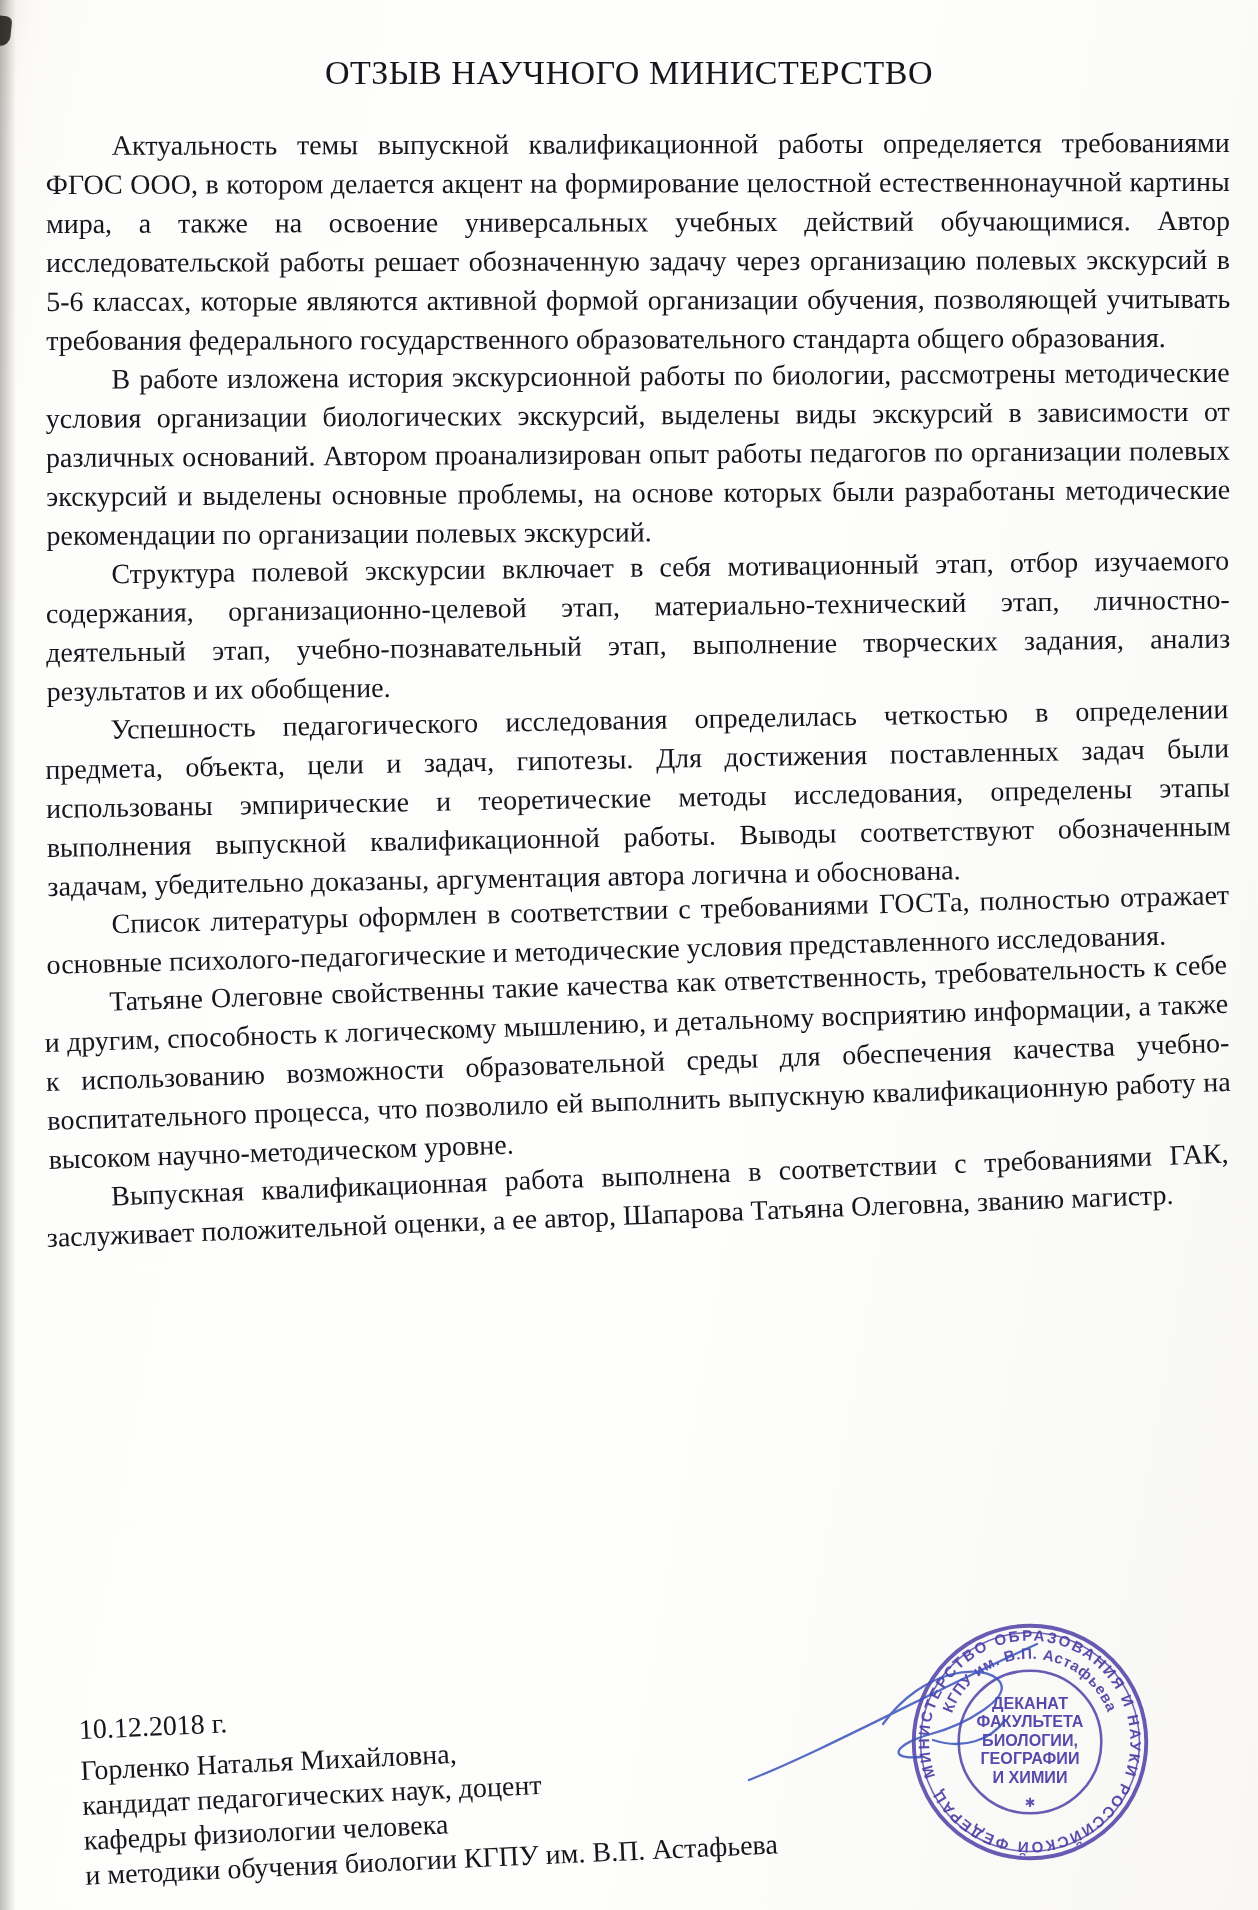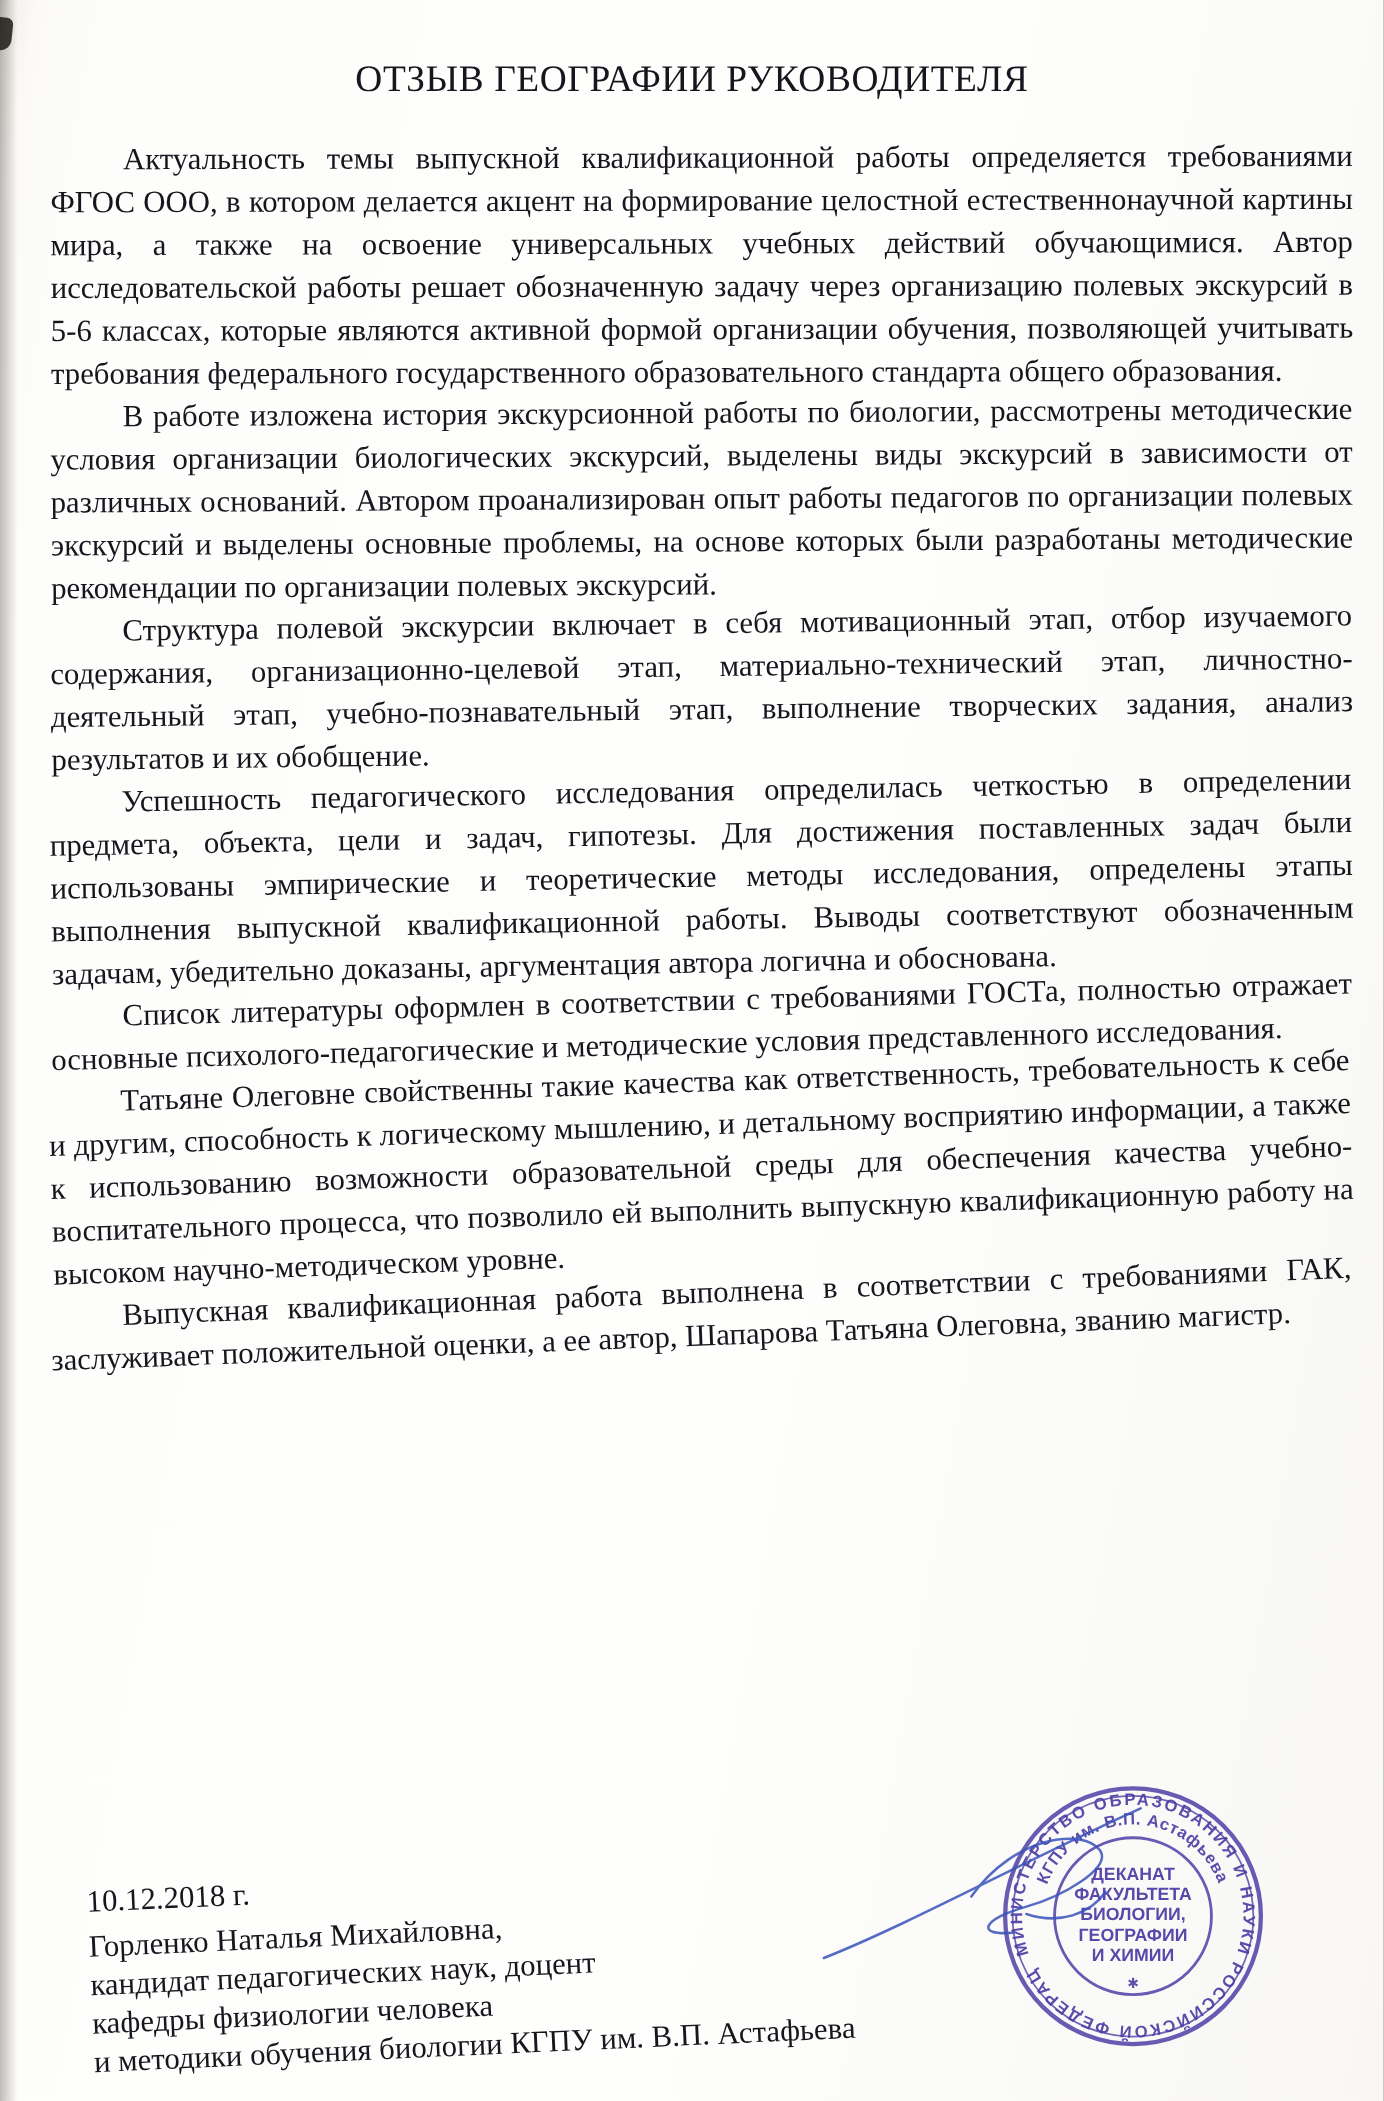--- a/index.html
+++ b/index.html
@@ -79,21 +79,21 @@
   }
 </style>
 </head>
 <body>
 
 <div class="page">
 
   <div class="edge-shadow"></div>
   <div class="corner-mark"></div>
 
-  <h1 class="title">ОТЗЫВ ГЕОГРАФИИ РУКОВОДИТЕЛЯ</h1>
+  <h1 class="title">ОТЗЫВ НАУЧНОГО МИНИСТЕРСТВО</h1>
 
 
   <div class="bodytext">
     <p style="transform:rotate(-0.15deg);">Актуальность темы выпускной квалификационной работы определяется требованиями ФГОС ООО, в котором делается акцент на формирование целостной естественнонаучной картины мира, а также на освоение универсальных учебных действий обучающимися. Автор исследовательской работы решает обозначенную задачу через организацию полевых экскурсий в 5-6 классах, которые являются активной формой организации обучения, позволяющей учитывать требования федерального государственного образовательного стандарта общего образования.</p>
     <p style="transform:rotate(-0.35deg);">В работе изложена история экскурсионной работы по биологии, рассмотрены методические условия организации биологических экскурсий, выделены виды экскурсий в зависимости от различных оснований. Автором проанализирован опыт работы педагогов по организации полевых экскурсий и выделены основные проблемы, на основе которых были разработаны методические рекомендации по организации полевых экскурсий.</p>
     <p style="transform:rotate(-0.7deg);">Структура полевой экскурсии включает в себя мотивационный этап, отбор изучаемого содержания, организационно-целевой этап, материально-технический этап, личностно-деятельный этап, учебно-познавательный этап, выполнение творческих задания, анализ результатов и их обобщение.</p>
     <p style="transform:rotate(-1.05deg);">Успешность педагогического исследования определилась четкостью в определении предмета, объекта, цели и задач, гипотезы. Для достижения поставленных задач были использованы эмпирические и теоретические методы исследования, определены этапы выполнения выпускной квалификационной работы. Выводы соответствуют обозначенным задачам, убедительно доказаны, аргументация автора логична и обоснована.</p>
     <p style="transform:rotate(-1.5deg);">Список литературы оформлен в соответствии с требованиями ГОСТа, полностью отражает основные психолого-педагогические и методические условия представленного исследования.</p>
     <p style="transform:rotate(-1.9deg);">Татьяне Олеговне свойственны такие качества как ответственность, требовательность к себе и другим, способность к логическому мышлению, и детальному восприятию информации, а также к использованию возможности образовательной среды для обеспечения качества учебно-воспитательного процесса, что позволило ей выполнить выпускную квалификационную работу на высоком научно-методическом уровне.</p>
     <p style="transform:rotate(-2.2deg);">Выпускная квалификационная работа выполнена в соответствии с требованиями ГАК, заслуживает положительной оценки, а ее автор, Шапарова Татьяна Олеговна, званию магистр.</p>

